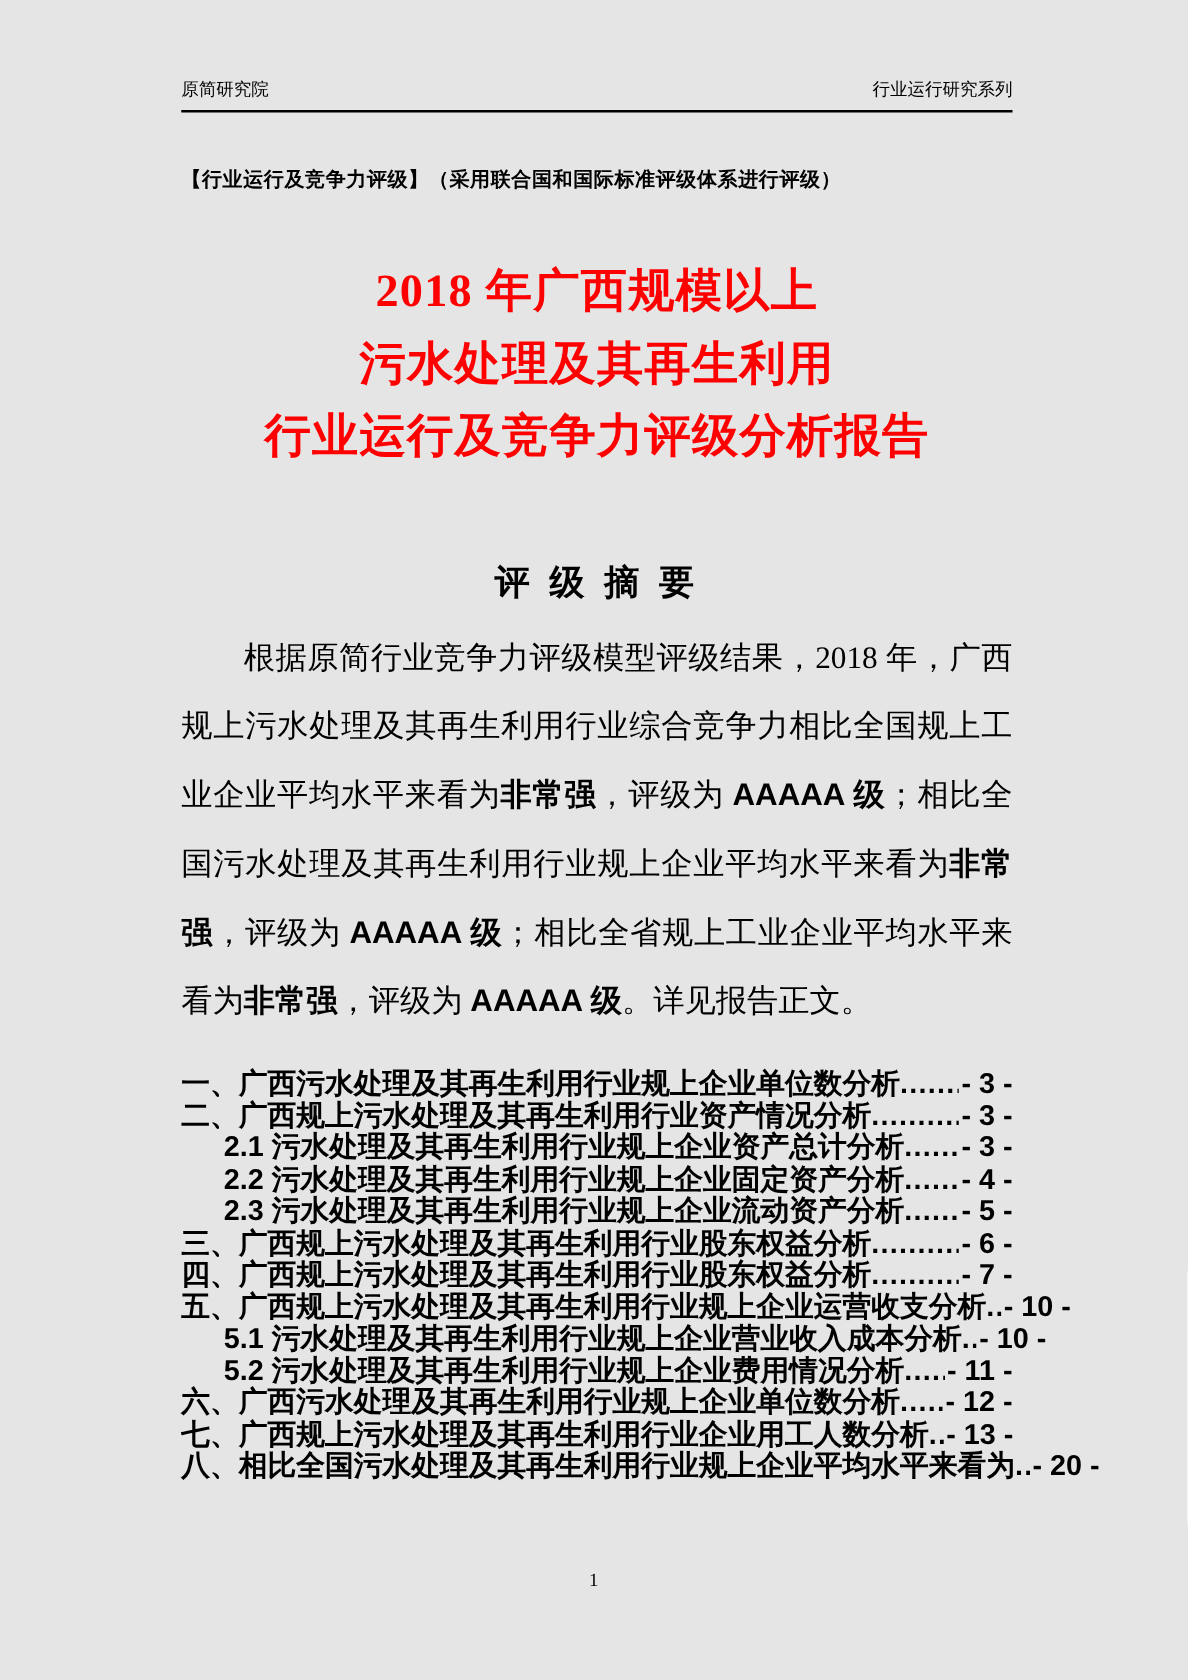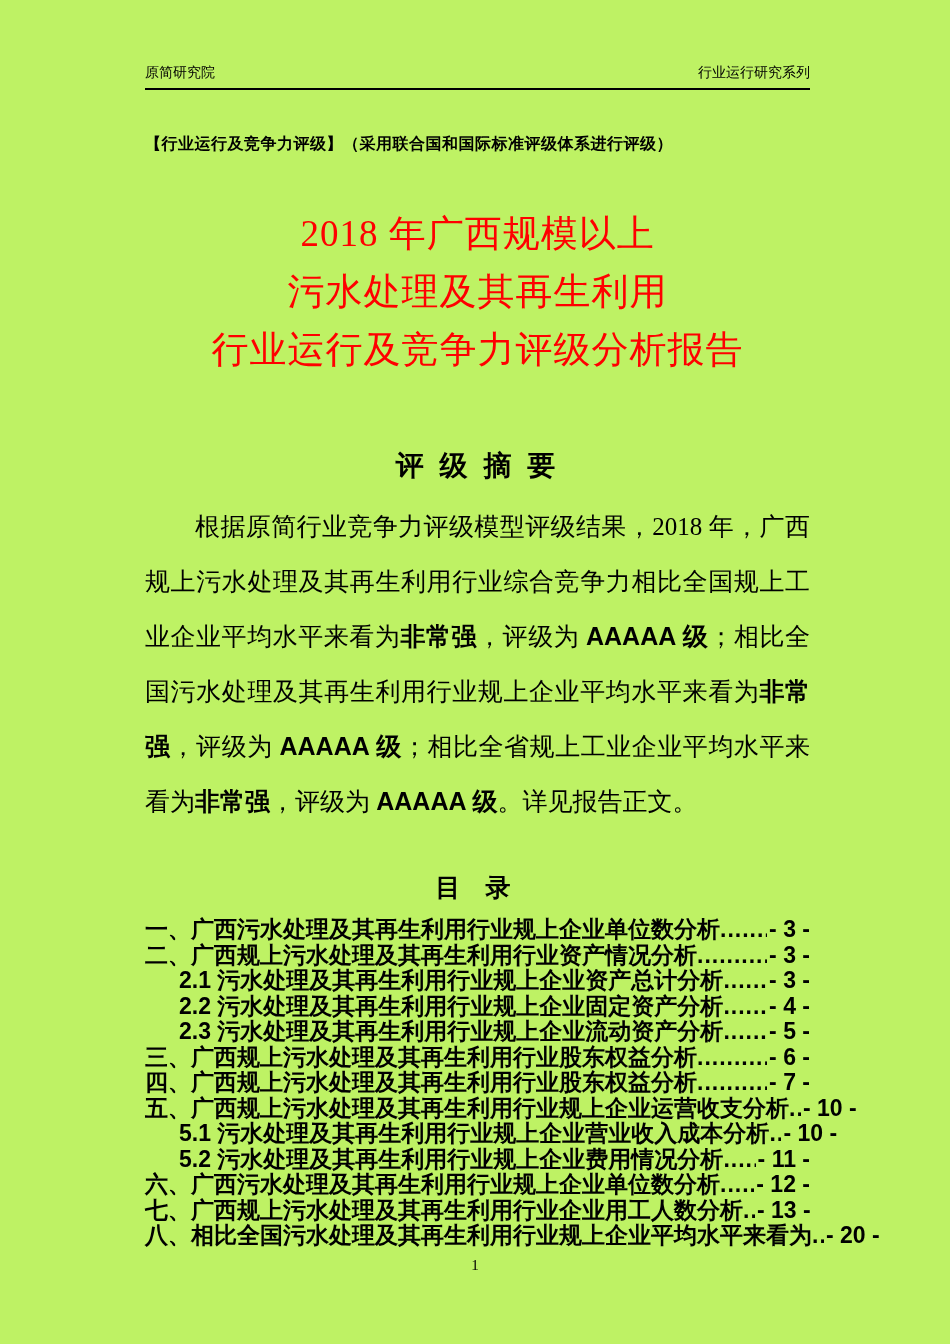--- a/index.html
+++ b/index.html
@@ -5,21 +5,21 @@
   html, body { margin: 0; padding: 0; background: #ffffff; }
   body {
     font-family: "Liberation Serif", "DejaVu Serif", serif;
     color: #000000;
   }
   .page {
     position: relative;
     width: 950px;
     height: 1344px;
     margin: 0 auto;
-    background: #bef264;
+    background: #e5e5e5;
     overflow: hidden;
   }
   .content {
     position: absolute;
     left: 145px;
     right: 140px;
     top: 0;
   }
   
   .doc-header {
@@ -36,21 +36,21 @@
   .subtitle {
     margin-top: 44px;
     font-size: 16px;
     font-weight: bold;
     letter-spacing: 0.5px;
   }
   
   .title-block {
     margin-top: 50px;
     text-align: center;
-    font-weight: normal;
+    font-weight: bold;
     font-size: 37px;
     line-height: 58px;
     letter-spacing: 1px;
   }
   
   .summary-heading {
     margin-top: 68px;
     text-align: center;
     font-size: 28px;
     font-weight: bold;
@@ -132,21 +132,20 @@
     <div class="title-block" style="color: rgb(255, 0, 0);">
       <div>2018 年广西规模以上</div>
       <div>污水处理及其再生利用</div>
       <div>行业运行及竞争力评级分析报告</div>
     </div>
 
     <div class="summary-heading">评 级 摘 要</div>
 
     <p class="summary-paragraph"><span class="">根据原简行业竞争力评级模型评级结果，2018 年，广西规上污水处理及其再生利用行业综合竞争力相比全国规上工业企业平均水平来看为</span><span class="bold">非常强</span><span class="">，评级为 </span><span class="bold">AAAAA 级</span><span class="">；相比全国污水处理及其再生利用行业规上企业平均水平来看为</span><span class="bold">非常强</span><span class="">，评级为 </span><span class="bold">AAAAA 级</span><span class="">；相比全省规上工业企业平均水平来看为</span><span class="bold">非常强</span><span class="">，评级为 </span><span class="bold">AAAAA 级</span><span class="">。详见报告正文。</span></p>
 
-    <div class="toc-heading">目 录</div>
 
     <div class="toc">
         <div class="toc-item">
     <span class="toc-label">一、广西污水处理及其再生利用行业规上企业单位数分析</span>
     <span class="toc-leader"></span>
     <span class="toc-page">- 3 -</span>
   </div>
         <div class="toc-item">
     <span class="toc-label">二、广西规上污水处理及其再生利用行业资产情况分析</span>
     <span class="toc-leader"></span>

